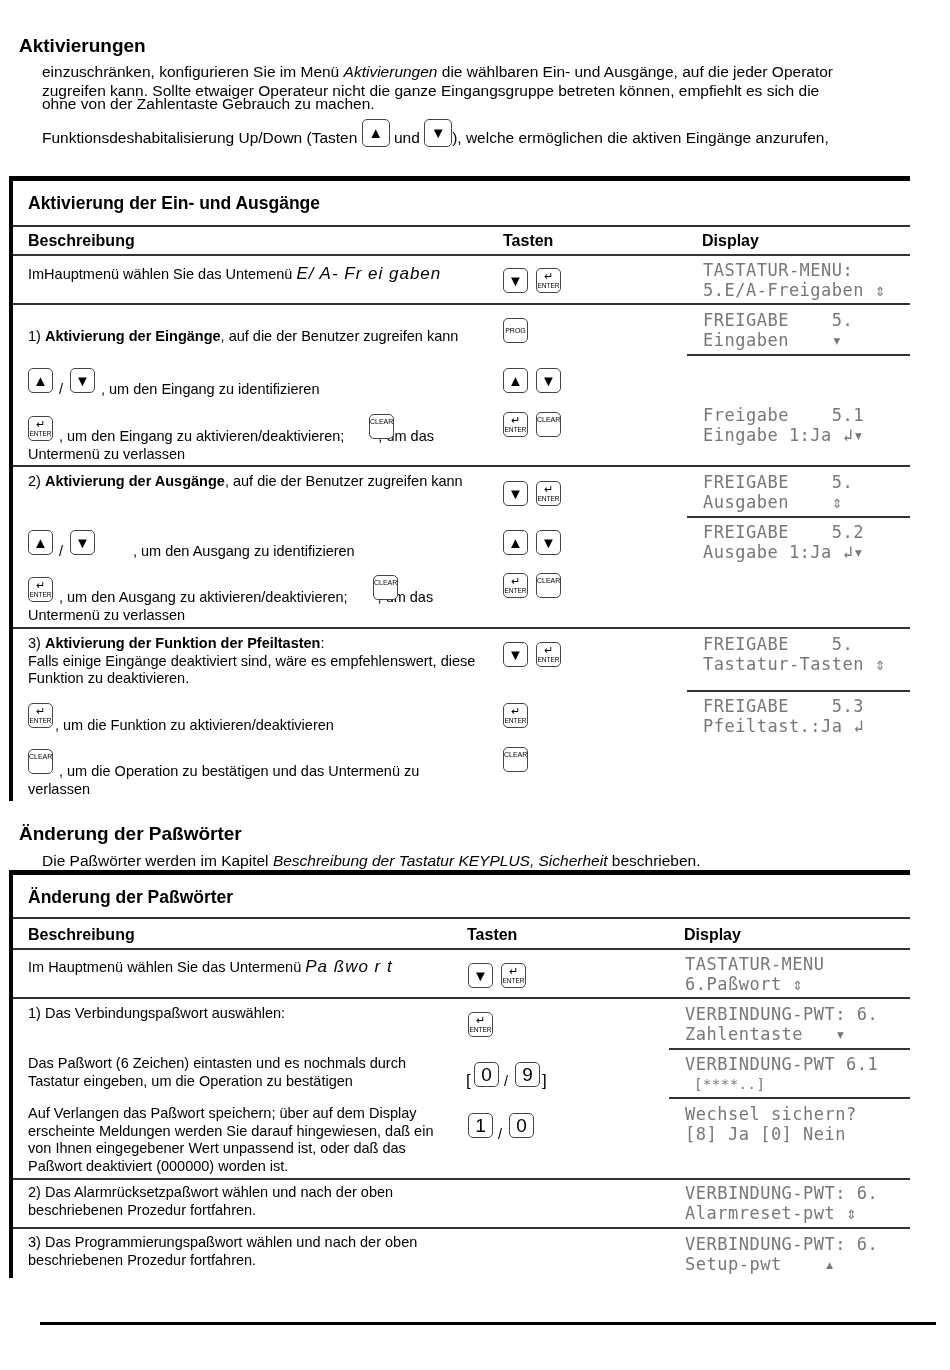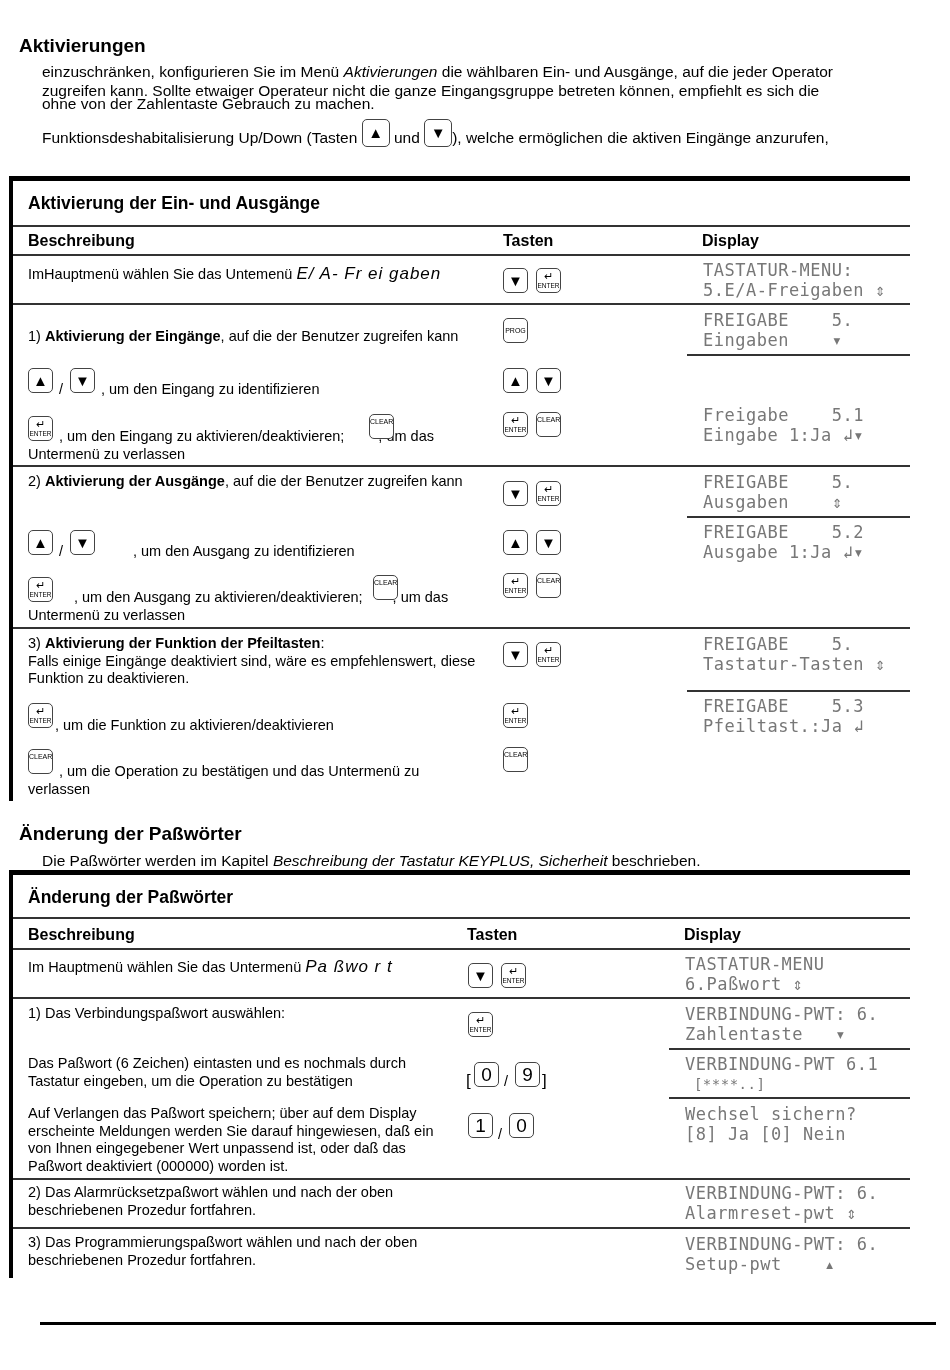--- a/index.html
+++ b/index.html
@@ -98,21 +98,21 @@
   <span class="key arrow" style="left:19px;top:354px;">▲</span>
   <span class="desc" style="left:50px;top:367px;">/</span>
   <span class="key arrow" style="left:61px;top:354px;">▼</span>
   <div class="desc" style="left:92px;top:367px;margin-left:32px;">, um den Ausgang zu identifizieren</div>
   <span class="key arrow" style="left:494px;top:354px;">▲</span>
   <span class="key arrow" style="left:527px;top:354px;">▼</span>
   <div class="lcd" style="left:694px;top:346px;text-align:right;"><div>FREIGABE    5.2</div><div>Ausgabe 1:Ja ↲▾</div></div>
 
   <span class="key enter" style="left:19px;top:401px;"><span class="ret">↵</span><span>ENTER</span></span>
   <div class="desc" style="left:19px;top:413px;width:450px;">
-    <span style="padding-left:46px;">, um den Ausgang zu aktivieren/deaktivieren;</span><span style="display:inline-block;width:30px;"></span><span>, um das Untermenü zu verlassen</span>
+    <span style="padding-left:31px;">, um den Ausgang zu aktivieren/deaktivieren;</span><span style="display:inline-block;width:30px;"></span><span>, um das Untermenü zu verlassen</span>
   </div>
   <span class="key small" style="left:364px;top:399px;">CLEAR</span>
   <span class="key enter" style="left:494px;top:397px;"><span class="ret">↵</span><span>ENTER</span></span>
   <span class="key small" style="left:527px;top:397px;">CLEAR</span>
   <div class="hline" style="left:4px;top:451px;width:897px;"></div>
 
   <div class="desc" style="left:19px;top:459px;width:450px;">
     <div><span>3)</span> <b>Aktivierung der Funktion der Pfeiltasten</b><span>:</span></div>
     <div>Falls einige Eingänge deaktiviert sind, wäre es empfehlenswert, diese Funktion zu deaktivieren.</div>
   </div>

